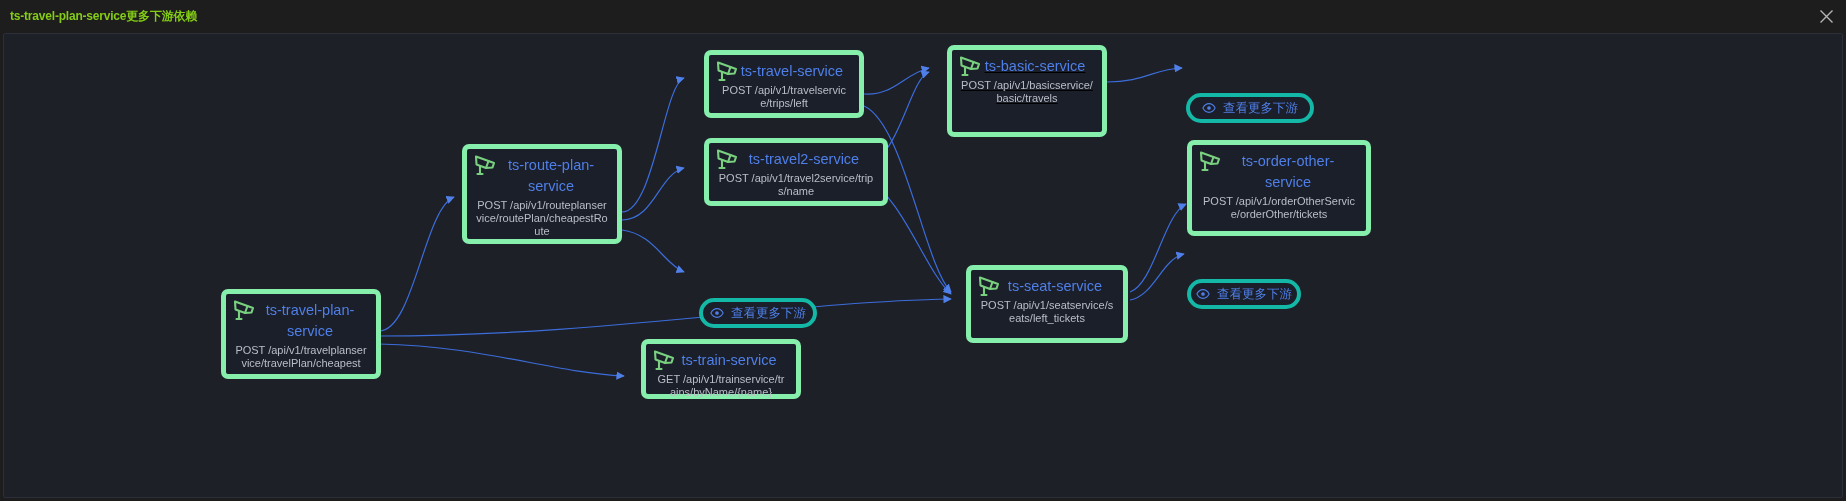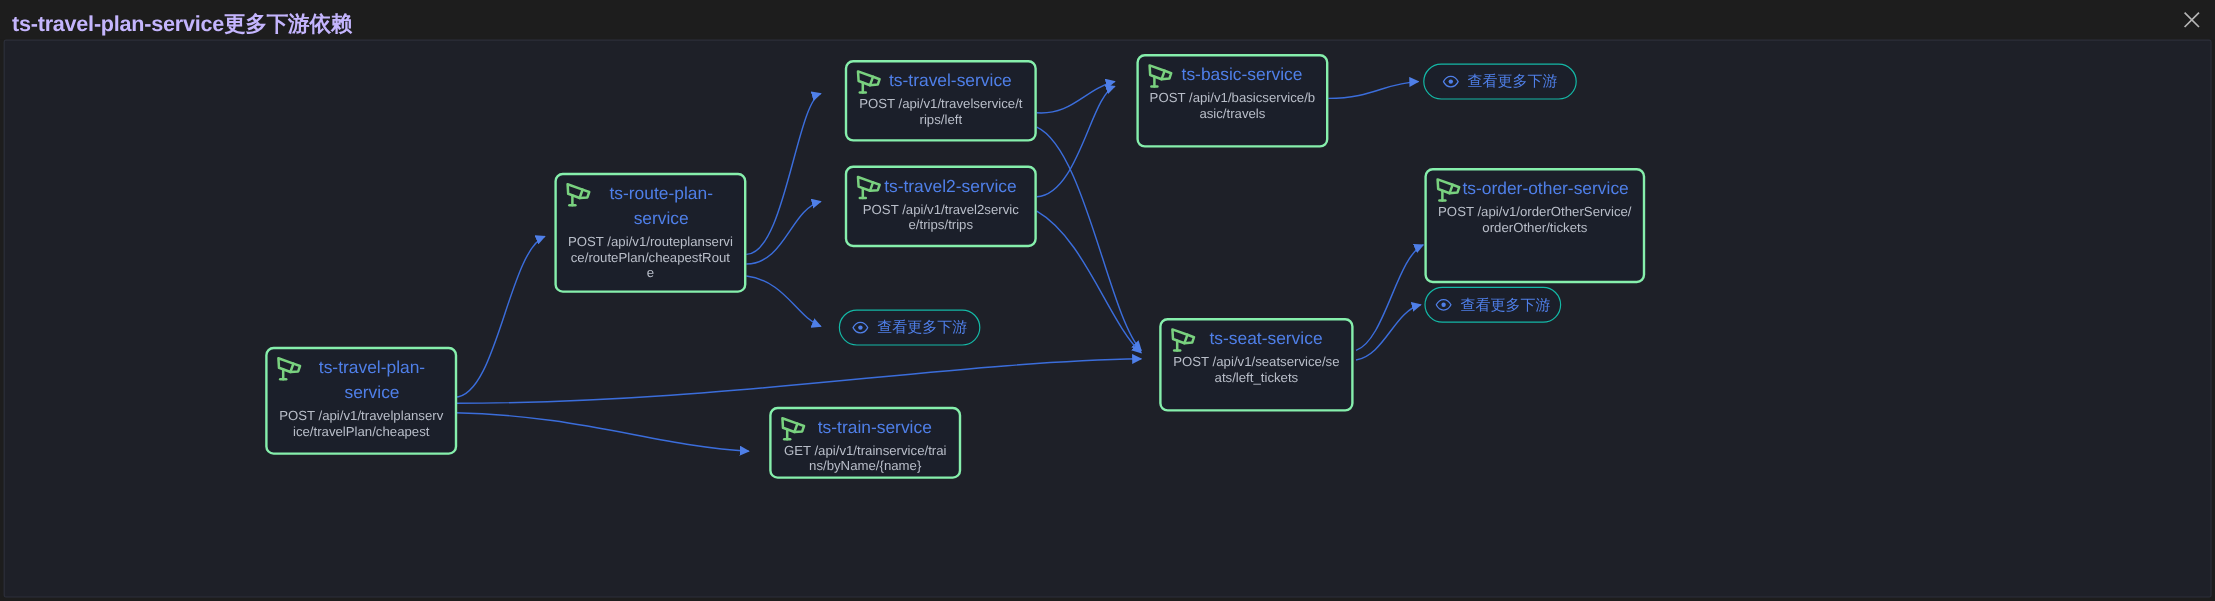--- a/index.html
+++ b/index.html
@@ -11,21 +11,21 @@
   }
   #app { position: relative; width: 1846px; height: 501px; background: #1d1d1d; }
 
   
   .titlebar {
     position: absolute; left: 0; top: 0; width: 1846px; height: 33px;
     background: #1d1d1d;
   }
   .titlebar .title {
     position: absolute; left: 10px; top: 8px;
-    font-size: 18px; font-weight: bold; color: #c4b5fd;
+    font-size: 12px; font-weight: bold; color: #84cc16;
     letter-spacing: -0.2px; white-space: nowrap;
   }
   .close-btn {
     position: absolute; right: 8px; top: 4px;
     width: 24px; height: 24px;
     display: flex; align-items: center; justify-content: center;
     cursor: pointer;
   }
   .close-btn svg { display:block; }
 
@@ -37,21 +37,21 @@
     border: 1px solid #2c2f3a;
     border-radius: 2px;
     overflow: hidden;
   }
   .edges { position: absolute; left: 0; top: 0; width: 1840px; height: 465px; }
 
   
   .node {
     position: absolute;
     background: #1b1f2a;
-    border: 2px solid #86efac;
+    border: 5px solid #86efac;
     border-radius: 7px;
     padding: 6px 9px 8px 9px;
     overflow: visible;
   }
   .node .cam {
     position: absolute; left: 6px; top: 4px;
     width: 26px; height: 24px;
   }
   .node .cam svg { display: block; }
   .node .nname {
@@ -70,26 +70,27 @@
     word-break: break-all;
     text-align: center;
   }
   .node.narrow .nname { padding-left: 18px; }
   .node.wide .nname { padding-left: 20px; }
 
   
   .pill {
     position: absolute;
     height: 30px;
-    border: 1px solid #14b8a6;
+    border: 4px solid #14b8a6;
     border-radius: 15px;
     background: #1b1f2a;
     display: flex; align-items: center; justify-content: center;
     gap: 7px;
     cursor: pointer;
+    margin-top: 40px;
   }
   .pill .eye { width: 14px; height: 14px; display:block; }
   .pill .plabel {
     color: #4f7fe8; font-size: 12.5px; white-space: nowrap;
   }
 </style>
 </head>
 <body>
 
 <div id="app">
@@ -179,36 +180,36 @@
             <path d="M15.5 8 L21 10 L19.5 14.5 L13 15"></path>
             <path d="M7 13 L7 21"></path>
             <path d="M4.5 21 L9.5 21"></path>
           </g>
         </svg>
       </span>
       <div class="nname">ts-travel-service</div>
       <div class="napi">POST /api/v1/travelservice/trips/left</div>
     </div>
 
-    <div class="node narrow" style="left:700px; top:104px; width:160px; height:68px;">
+    <div class="node narrow" style="left:700px; top:104px; width:184px; height:68px;">
       <span class="cam">
         <svg width="26" height="24" viewBox="0 0 26 24">
           <g fill="none" stroke="#79d17f" stroke-width="2.1" stroke-linejoin="round" stroke-linecap="round">
             <path d="M3 3.5 L15.5 8 L13 15 L3.5 11.5 Z"></path>
             <path d="M15.5 8 L21 10 L19.5 14.5 L13 15"></path>
             <path d="M7 13 L7 21"></path>
             <path d="M4.5 21 L9.5 21"></path>
           </g>
         </svg>
       </span>
       <div class="nname">ts-travel2-service</div>
-      <div class="napi">POST /api/v1/travel2service/trips/trips</div>
-    </div>
-
-    <div class="node narrow" style="left:943px; top:11px; width:160px; height:78px;">
+      <div class="napi">POST /api/v1/travel2service/trips/name</div>
+    </div>
+
+    <div class="node narrow" style="left:943px; top:11px; width:160px; height:92px;text-decoration:underline;">
       <span class="cam">
         <svg width="26" height="24" viewBox="0 0 26 24">
           <g fill="none" stroke="#79d17f" stroke-width="2.1" stroke-linejoin="round" stroke-linecap="round">
             <path d="M3 3.5 L15.5 8 L13 15 L3.5 11.5 Z"></path>
             <path d="M15.5 8 L21 10 L19.5 14.5 L13 15"></path>
             <path d="M7 13 L7 21"></path>
             <path d="M4.5 21 L9.5 21"></path>
           </g>
         </svg>
       </span>

